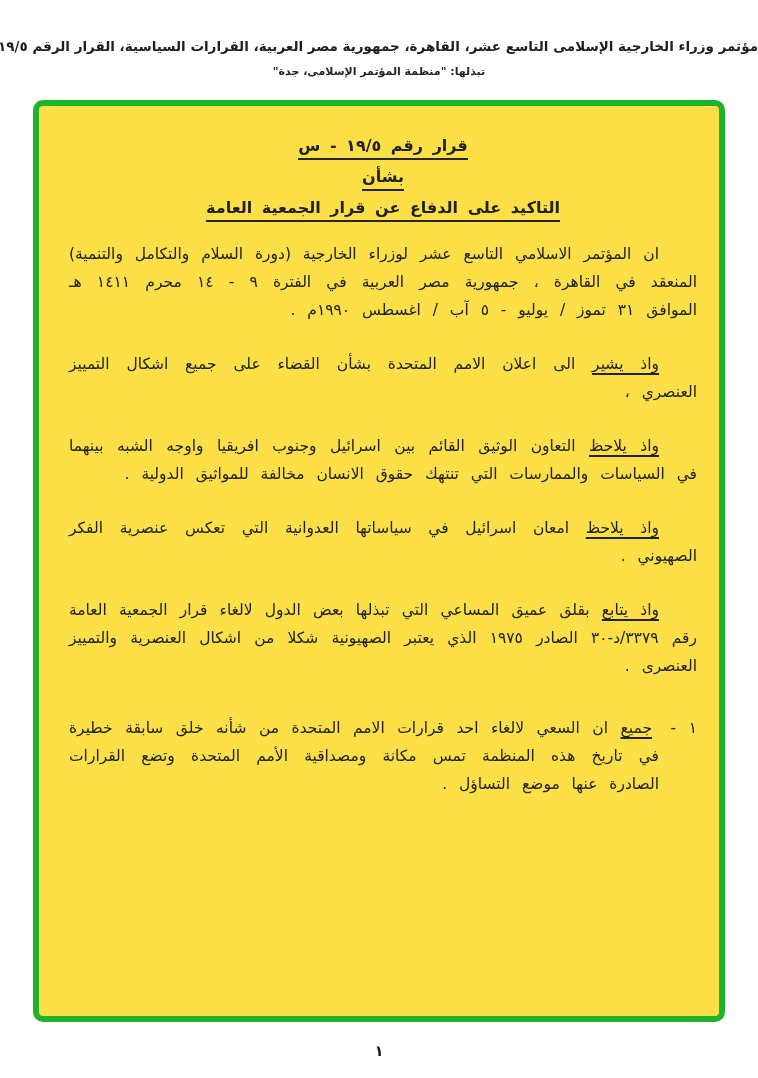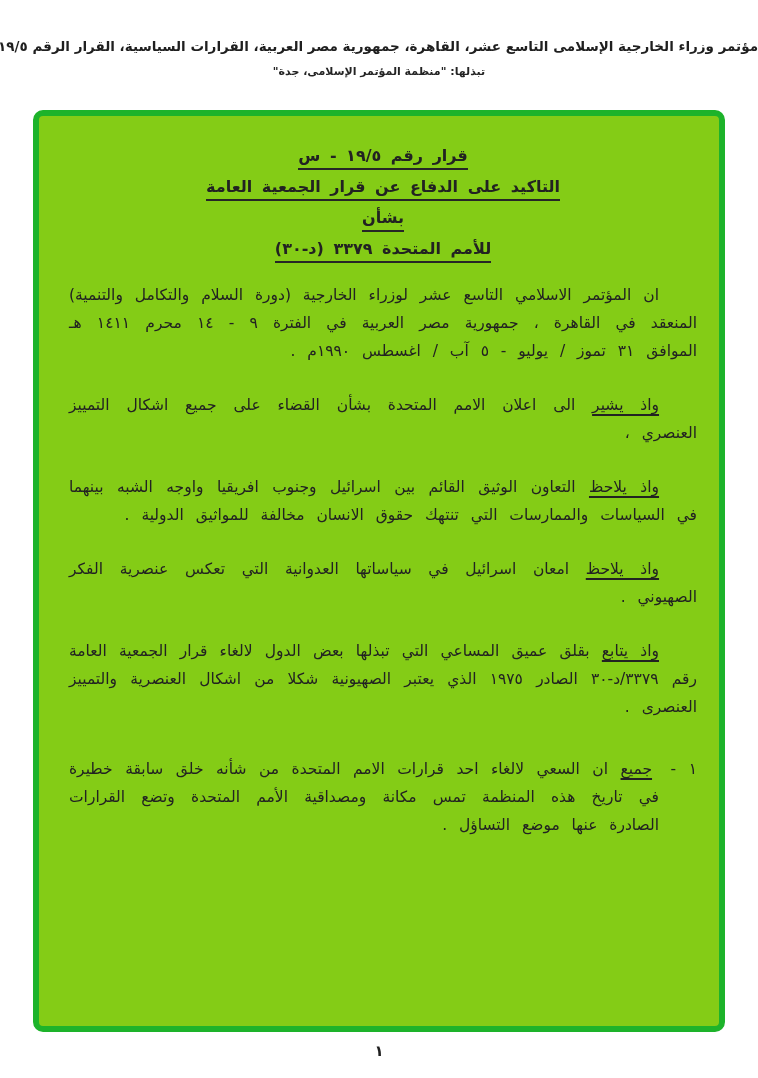--- a/index.html
+++ b/index.html
@@ -26,25 +26,25 @@
   .source {
     position: absolute;
     top: 65px; left: 0; right: 0;
     text-align: center;
     font-weight: bold;
     font-size: 11px;
     color: #242424;
   }
   .frame {
     position: absolute;
-    top: 110px; right: 33px;
+    top: 100px; right: 33px;
     width: 680px; height: 910px;
     border: 6px solid #1db32a;
     border-radius: 10px;
-    background: #84cc16;
+    background: #fde047;
   }
   .content {
     padding: 32px 22px 0 30px;
     font-size: 15.5px;
     line-height: 28px;
     text-align: justify;
     word-spacing: 0.45em;
     color: #222222;
   }
   .title-block {
@@ -97,27 +97,24 @@
   </div>
 
   <div class="frame" style="border-color: rgb(29, 179, 42);">
     <div class="content">
 
       <div class="title-block">
         <div class="title-line">
           <span class="title-underline">قرار رقم ١٩/٥ - س</span>
         </div>
         <div class="title-line">
-          <span class="title-underline">التاكيد على الدفاع عن قرار الجمعية العامة</span>
-        </div>
-        <div class="title-line">
           <span class="title-underline">بشأن</span>
         </div>
         <div class="title-line">
-          <span class="title-underline">للأمم المتحدة ٣٣٧٩ (د-٣٠)</span>
+          <span class="title-underline">التاكيد على الدفاع عن قرار الجمعية العامة</span>
         </div>
       </div>
 
       <p class="para">
         <span class="lead"></span>
         <span>ان المؤتمر الاسلامي التاسع عشر لوزراء الخارجية (دورة السلام والتكامل والتنمية) المنعقد في القاهرة ، جمهورية مصر العربية في الفترة ٩ - ١٤ محرم ١٤١١ هـ الموافق ٣١ تموز / يوليو - ٥ آب / اغسطس ١٩٩٠م .</span>
       </p>
 
 
       <p class="para">

